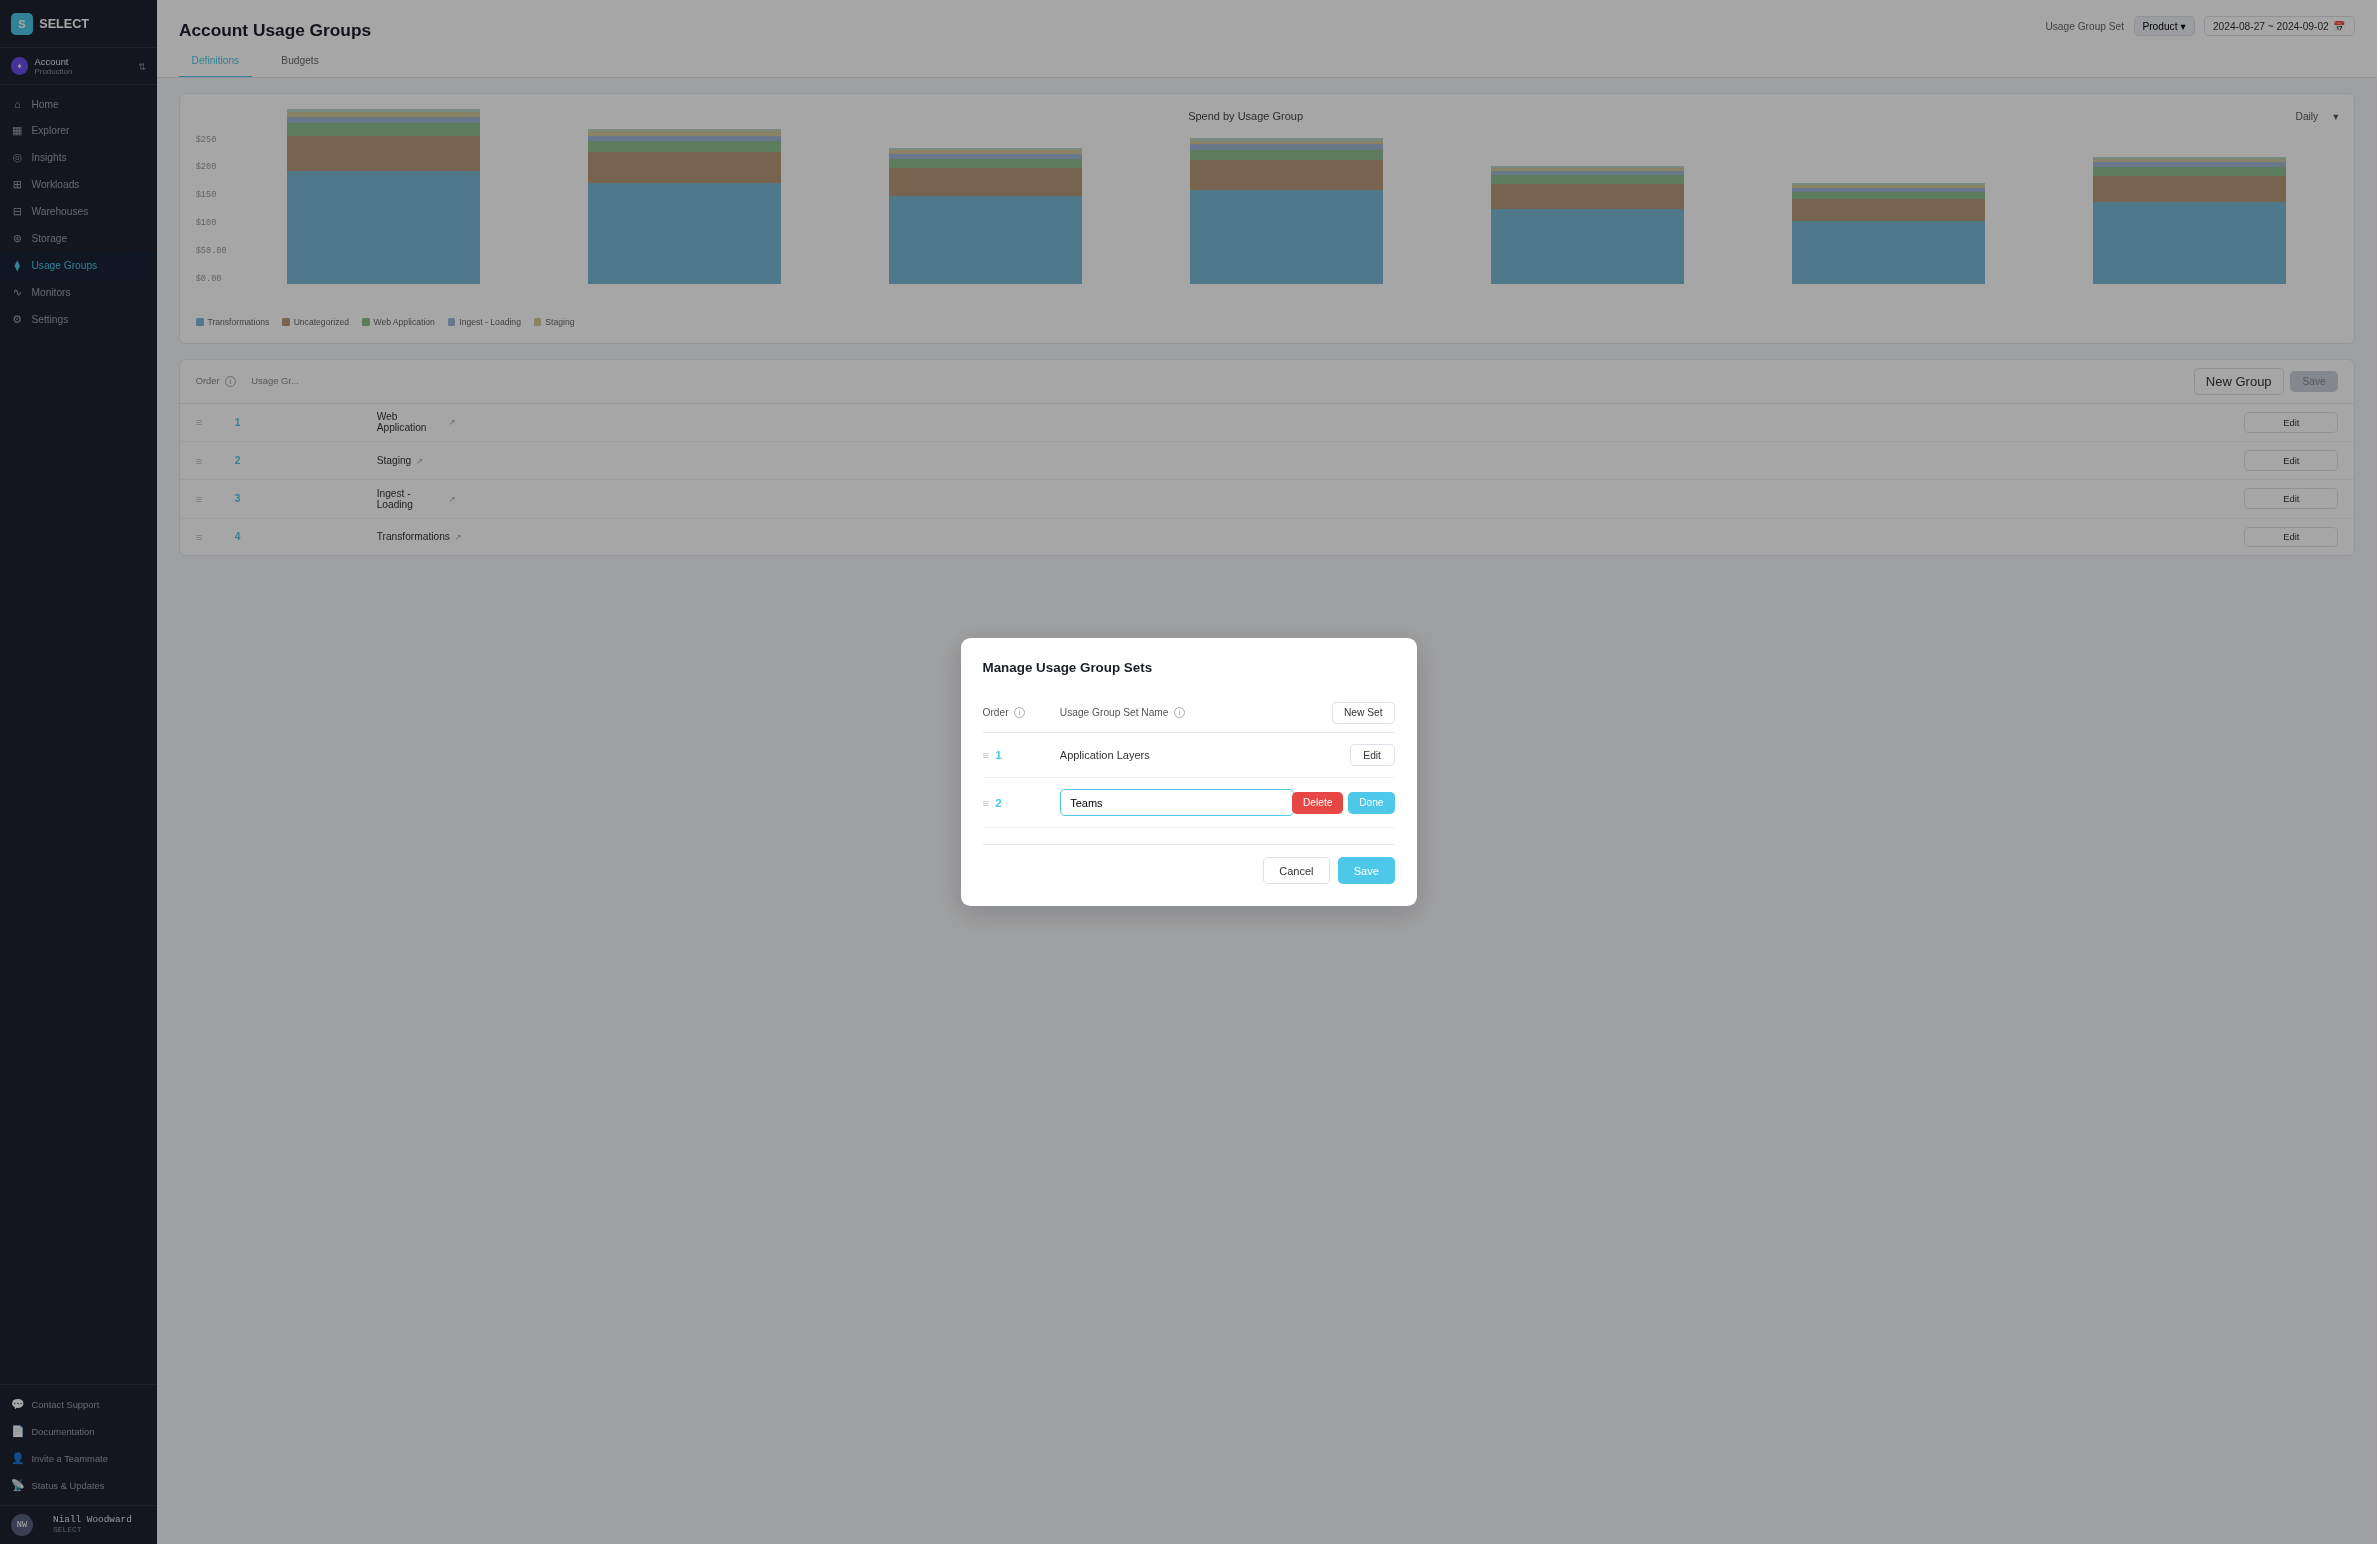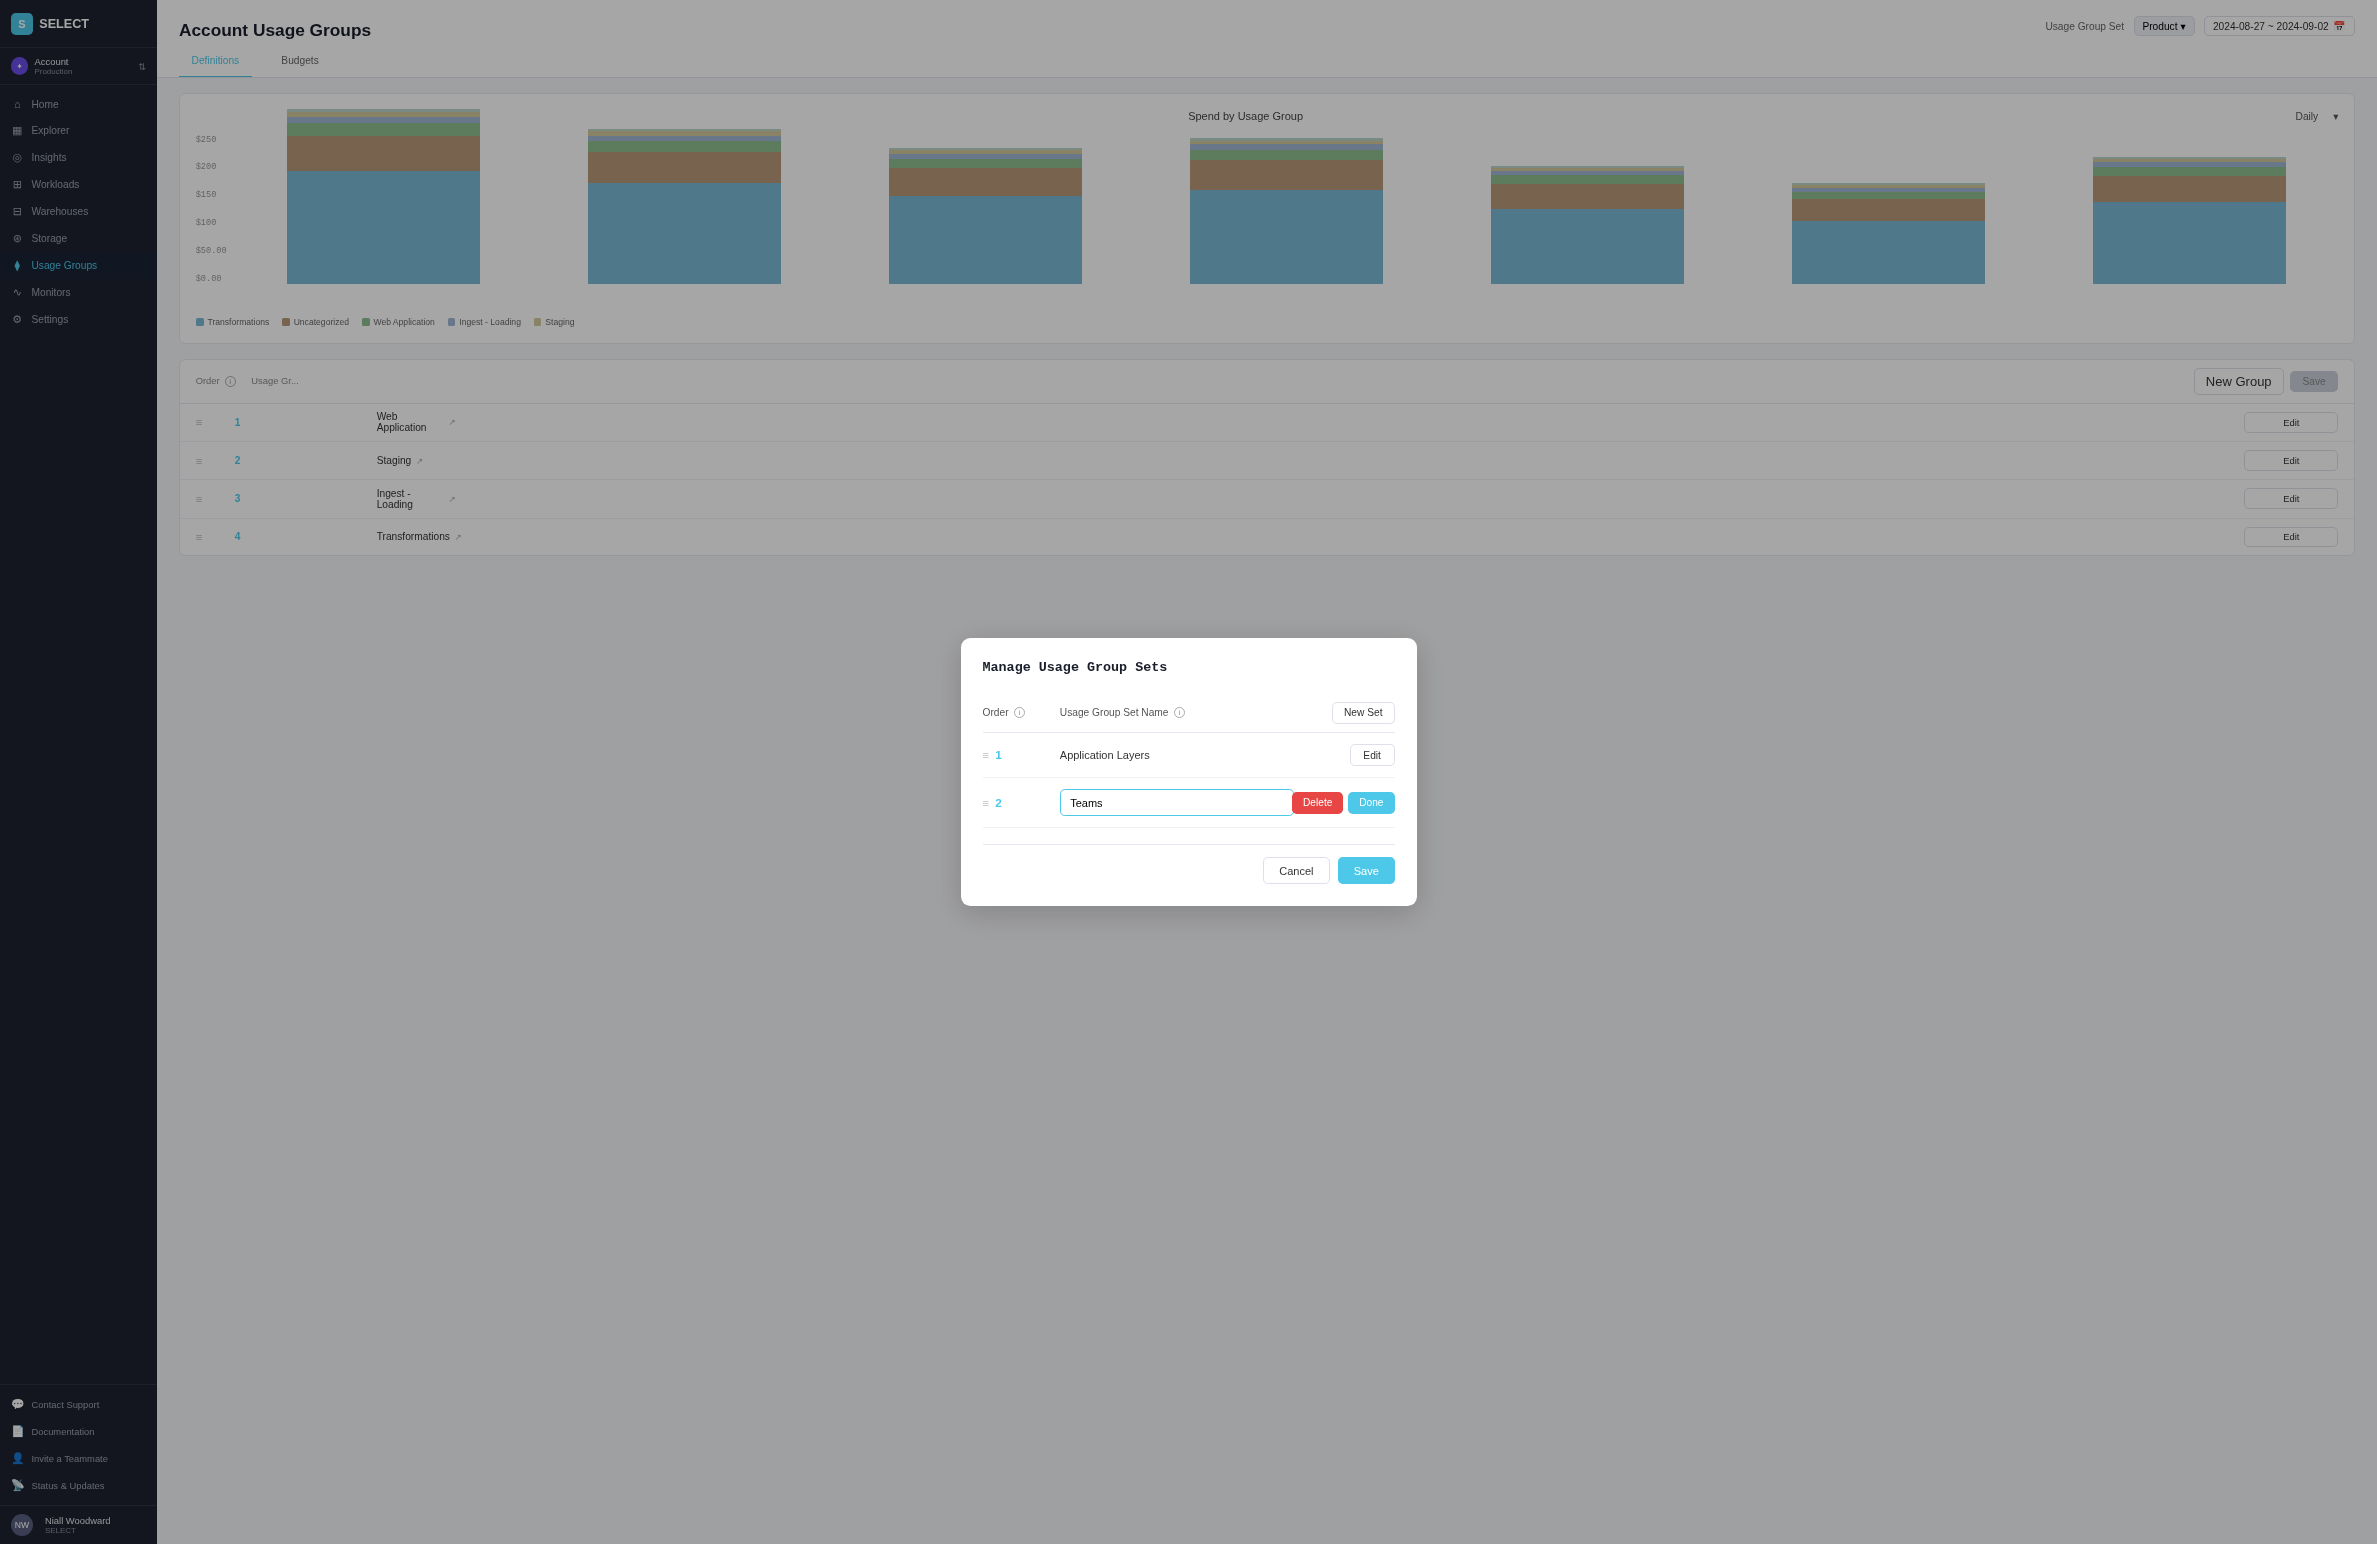--- a/index.html
+++ b/index.html
@@ -77,25 +77,25 @@
       transition: background 0.15s;
     }
     .nav-item.active { color: #4dc8e8; background: #1a2235; }
     .nav-icon { width: 12.6px; text-align: center; font-size: 11px; }
 
     .sidebar-bottom { padding: 6.3px 0; border-top: 0.8px solid #2d3344; }
     .sidebar-bottom .nav-item { font-size: 9.4px; }
 
     .user-area {
       display: flex;
-      align-items: center;
-      gap: 12px;
+      gap: 20px;
       padding: 7.9px 11px;
       border-top: 0.8px solid #2d3344;
       cursor: pointer;
+      font-family: Liberation Mono, monospace;
     }
     .user-avatar {
       width: 22px;
       height: 22px;
       background: #5a6080;
       border-radius: 50%;
       display: flex;
       align-items: center;
       justify-content: center;
       font-size: 8.6px;
@@ -203,21 +203,21 @@
       justify-content: center;
       z-index: 1000;
     }
     .modal {
       background: white;
       border-radius: 9.4px;
       width: 456px;
       padding: 22px;
       box-shadow: 0 6.3px 31px rgba(0,0,0,0.18);
     }
-    .modal-title { font-size: 13.4px; font-weight: 600; color: #1a1e2b; margin-bottom: 15.7px; font-family: Liberation Mono, monospace; }
+    .modal-title { font-size: 13.4px; font-weight: 600; color: #1a1e2b; margin-bottom: 15.7px; }
     .modal-drag { color: #bbb; font-size: 11px; cursor: grab; }
     .modal-order-num { color: #4dc8e8; font-weight: 600; font-size: 11.8px; }
     .modal-name-static { font-size: 11px; color: #333; }
     .modal-edit-btn { background: white; border: 0.8px solid #dde0e8; border-radius: 4.7px; padding: 4.7px 12.6px; font-size: 10.2px; cursor: pointer; color: #333; justify-self: end; }
     .modal-name-input { border: 0.8px solid #4dc8e8; border-radius: 4.7px; padding: 6.3px 9.4px; font-size: 11px; width: 100%; outline: none; }
     .modal-delete-btn { background: #e84545; color: white; border: none; border-radius: 4.7px; padding: 5.5px 11px; font-size: 10.2px; cursor: pointer; }
     .modal-done-btn { background: #4dc8e8; color: white; border: none; border-radius: 4.7px; padding: 5.5px 11px; font-size: 10.2px; cursor: pointer; }
     .modal-new-btn { background: white; border: 0.8px solid #dde0e8; border-radius: 4.7px; padding: 4.7px 11px; font-size: 10.2px; cursor: pointer; color: #333; }
     .modal-footer { display: flex; justify-content: flex-end; gap: 7.9px; margin-top: 15.7px; padding-top: 12.6px; border-top: 0.8px solid #e5e8ef; }
     .modal-cancel { background: white; border: 0.8px solid #dde0e8; border-radius: 4.7px; padding: 6.3px 15.7px; font-size: 11px; cursor: pointer; color: #333; }

